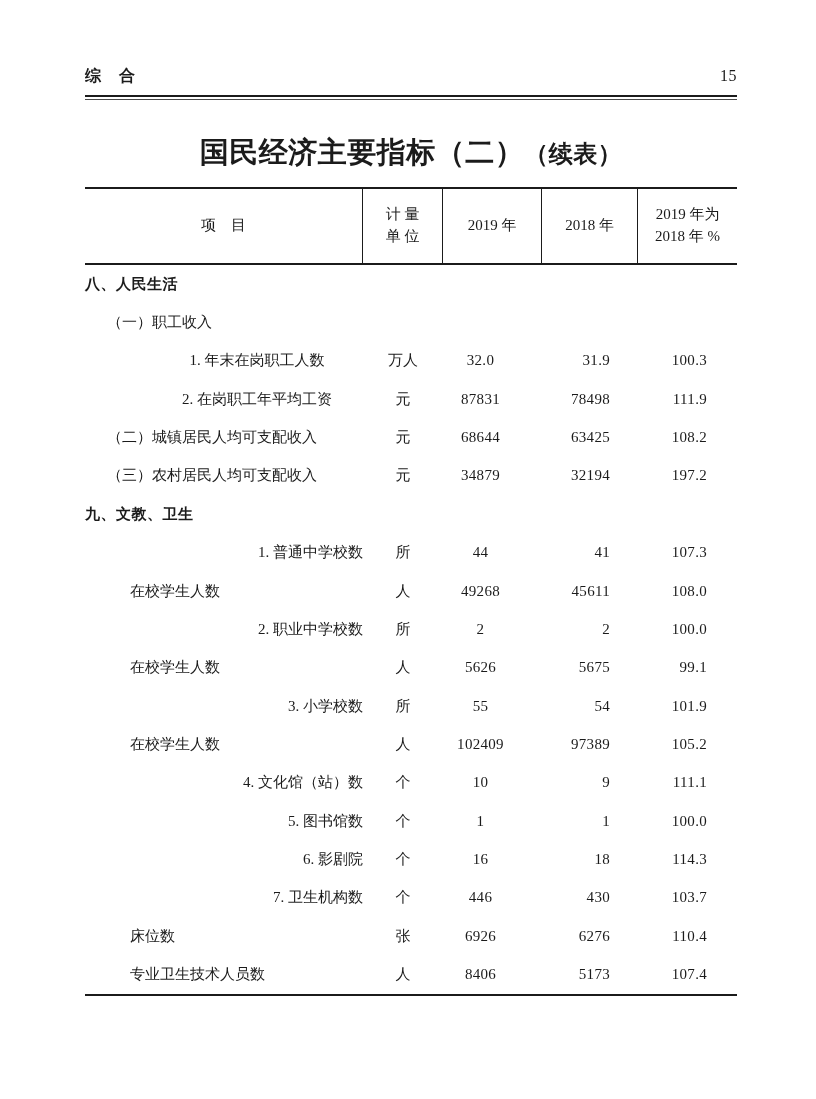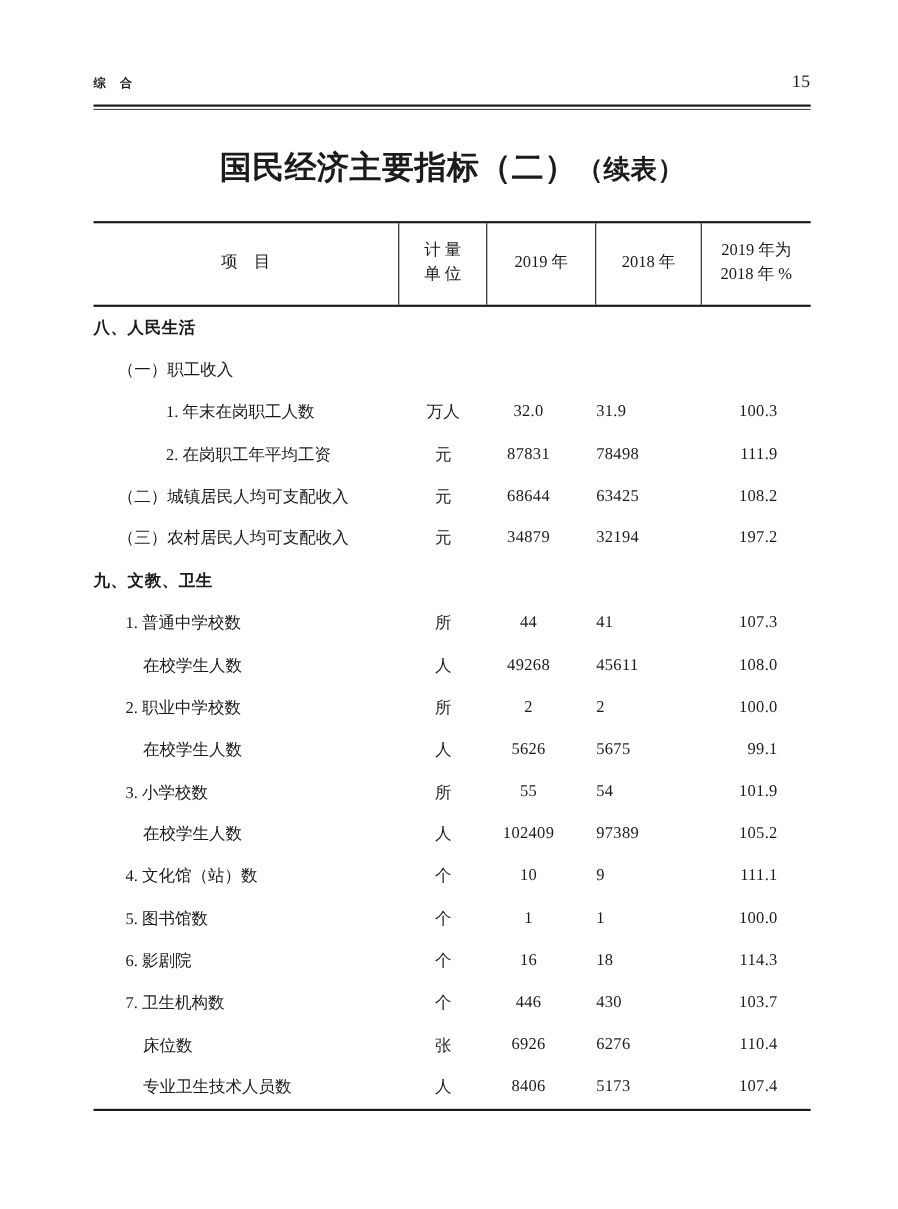--- a/index.html
+++ b/index.html
@@ -26,21 +26,21 @@
   .running-head {
     position: absolute;
     top: 66px;
     left: 0;
     width: 100%;
     display: flex;
     justify-content: space-between;
     align-items: baseline;
   }
   .running-head .head-label {
-    font-size: 11px;
+    font-size: 16px;
     font-weight: bold;
     letter-spacing: 1px;
   }
   .running-head .page-num {
     font-size: 16px;
     letter-spacing: 0.5px;
     margin-left: 24px;
   }
   .head-rule {
     position: absolute;
@@ -59,21 +59,21 @@
     width: 100%;
     text-align: center;
     font-weight: bold;
     white-space: nowrap;
   }
   .doc-title .t-main   { font-size: 29px; letter-spacing: 0.5px; }
   .doc-title .t-suffix { font-size: 24px; letter-spacing: 0.5px; }
   
   .stat-table {
     position: absolute;
-    top: 201px;
+    top: 187px;
     left: 0;
     width: 652px;
   }
   .thead {
     display: grid;
     grid-template-columns: 278px 80px 99px 96px 99px;
     height: 78px;
     border-top: 2.2px solid #1b1b1b;
     border-bottom: 2.6px solid #1b1b1b;
     box-sizing: border-box;
@@ -94,27 +94,27 @@
   .trow {
     display: grid;
     grid-template-columns: 278px 80px 99px 96px 99px;
     height: 38.37px;
     align-items: center;
     font-size: 15px;
   }
   .trow .c-label { padding-left: 0; white-space: nowrap; }
   .trow .c-unit  { text-align: center; }
   .trow .c-v1    { text-align: center; padding-right: 24px; letter-spacing: 0.3px; }
-  .trow .c-v2    { padding-right: 28px; letter-spacing: 0.3px; }
+  .trow .c-v2    { text-align: right; padding-right: 28px; letter-spacing: 0.3px; }
   .trow .c-r     { text-align: right; padding-right: 30px; letter-spacing: 0.3px; }
   
   .trow.st-section .c-label { padding-left: 0; font-weight: bold; letter-spacing: 0.5px; }
   .trow.st-sub1    .c-label { padding-left: 22px; }
-  .trow.st-sub2    .c-label { padding-left: 66px; }
-  .trow.st-item    .c-label { padding-left: 29px; }
+  .trow.st-sub2    .c-label { padding-left: 66px; text-align: center; }
+  .trow.st-item    .c-label { padding-left: 29px; text-align: right; }
   .trow.st-subitem .c-label { padding-left: 45px; }
 </style>
 </head>
 <body>
 
 <div class="page">
   <div class="content">
 
     <div class="running-head">
       <span class="head-label">综　合</span>

